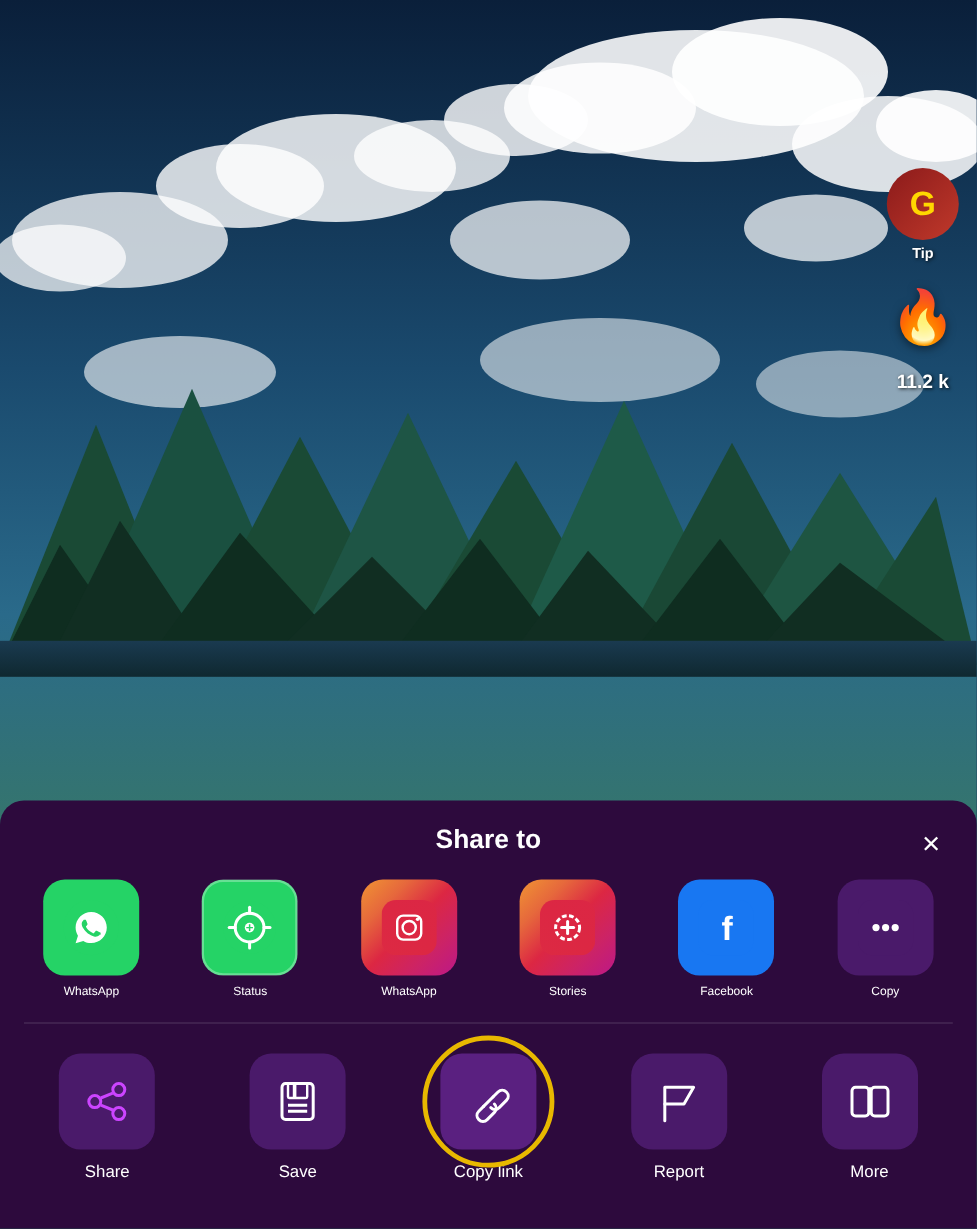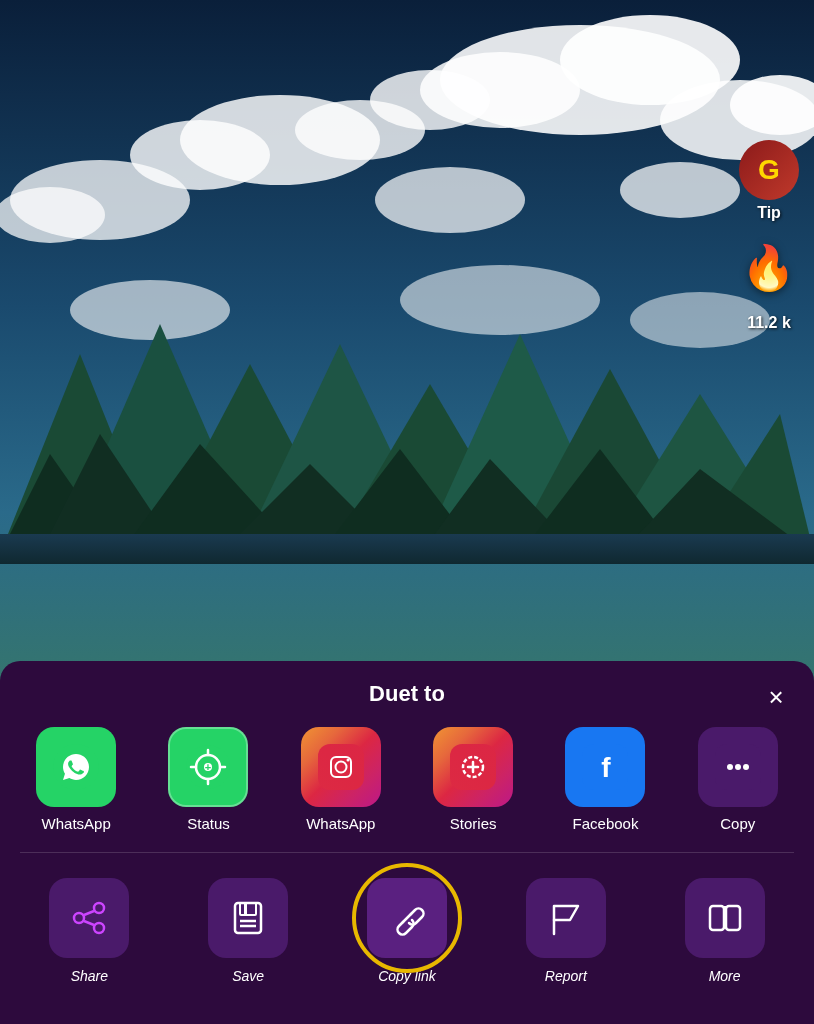--- a/index.html
+++ b/index.html
@@ -49,21 +49,21 @@
       display: flex;
       align-items: center;
       justify-content: center;
       font-size: 28px;
       color: #ffd700;
       font-weight: bold;
     }
 
     .tip-label {
       color: white;
-      font-size: 16px;
+      font-size: 12px;
       font-weight: 600;
       text-shadow: 1px 1px 3px rgba(0,0,0,0.8);
     }
 
     .flame-btn {
       display: flex;
       flex-direction: column;
       align-items: center;
       gap: 4px;
     }
@@ -154,21 +154,21 @@
       background: linear-gradient(135deg, #f09433 0%, #e6683c 25%, #dc2743 50%, #cc2366 75%, #bc1888 100%);
     }
     .app-icon.stories {
       background: linear-gradient(135deg, #f09433 0%, #e6683c 25%, #dc2743 50%, #cc2366 75%, #bc1888 100%);
     }
     .app-icon.facebook { background: #1877f2; }
     .app-icon.more { background: #4a1a6a; }
 
     .app-label {
       color: white;
-      font-size: 15px;
+      font-size: 10px;
       font-weight: 500;
       text-align: center;
     }
 
     
     .divider {
       height: 1px;
       background: rgba(255,255,255,0.15);
       margin: 0 20px 25px 20px;
     }
@@ -216,21 +216,20 @@
       left: 50%;
       transform: translate(-50%, -50%);
       pointer-events: none;
     }
 
     .action-label {
       color: white;
       font-size: 14px;
       font-weight: 500;
       text-align: center;
-      font-style: italic;
     }
 
     
     @keyframes float {
       0%, 100% { transform: translateY(0); }
       50% { transform: translateY(-8px); }
     }
   </style>
 </head>
 <body>
@@ -295,21 +294,21 @@
   </div>
   <div class="flame-btn">
     <div class="flame-icon">🔥</div>
     <span class="flame-count">11.2 k</span>
   </div>
 </div>
 
 <div class="share-sheet">
 
   <div class="share-header">
-    <span class="share-title">Duet to</span>
+    <span class="share-title">Share to</span>
     <div class="close-btn">×</div>
   </div>
 
   <div class="app-row">
 
     <div class="app-item">
       <div class="app-icon whatsapp">
         <svg width="46" height="46" viewBox="0 0 46 46" fill="none">
           <circle cx="23" cy="23" r="23" fill="#25d366"></circle>
           <path d="M23 10C15.82 10 10 15.82 10 23C10 25.48 10.72 27.8 11.96 29.76L10 36L16.42 34.08C18.32 35.24 20.58 35.92 23 35.92C30.18 35.92 36 30.1 36 22.92C36 15.82 30.18 10 23 10ZM30.18 28.8C29.88 29.66 28.54 30.4 27.72 30.52C26.54 30.7 25.64 30.62 22.74 29.38C19.06 27.82 16.74 24.06 16.56 23.82C16.38 23.58 15.08 21.84 15.08 20.04C15.08 18.24 16 17.36 16.34 16.98C16.66 16.62 17.06 16.54 17.3 16.54C17.54 16.54 17.78 16.54 17.98 16.54C18.2 16.54 18.5 16.46 18.8 17.18C19.1 17.9 19.8 19.7 19.88 19.88C19.96 20.06 20.02 20.26 19.88 20.5C19.74 20.74 19.66 20.88 19.48 21.1C19.28 21.32 19.08 21.58 18.9 21.76C18.7 21.96 18.48 22.18 18.72 22.6C18.96 23.02 19.8 24.4 21.06 25.52C22.7 26.98 24.08 27.44 24.5 27.62C24.92 27.8 25.16 27.76 25.4 27.5C25.64 27.24 26.44 26.3 26.7 25.88C26.96 25.46 27.22 25.52 27.58 25.66C27.94 25.8 29.74 26.68 30.12 26.86C30.5 27.04 30.74 27.14 30.84 27.28C30.94 27.46 30.94 28.22 30.64 29.08L30.18 28.8Z" fill="white"></path>

